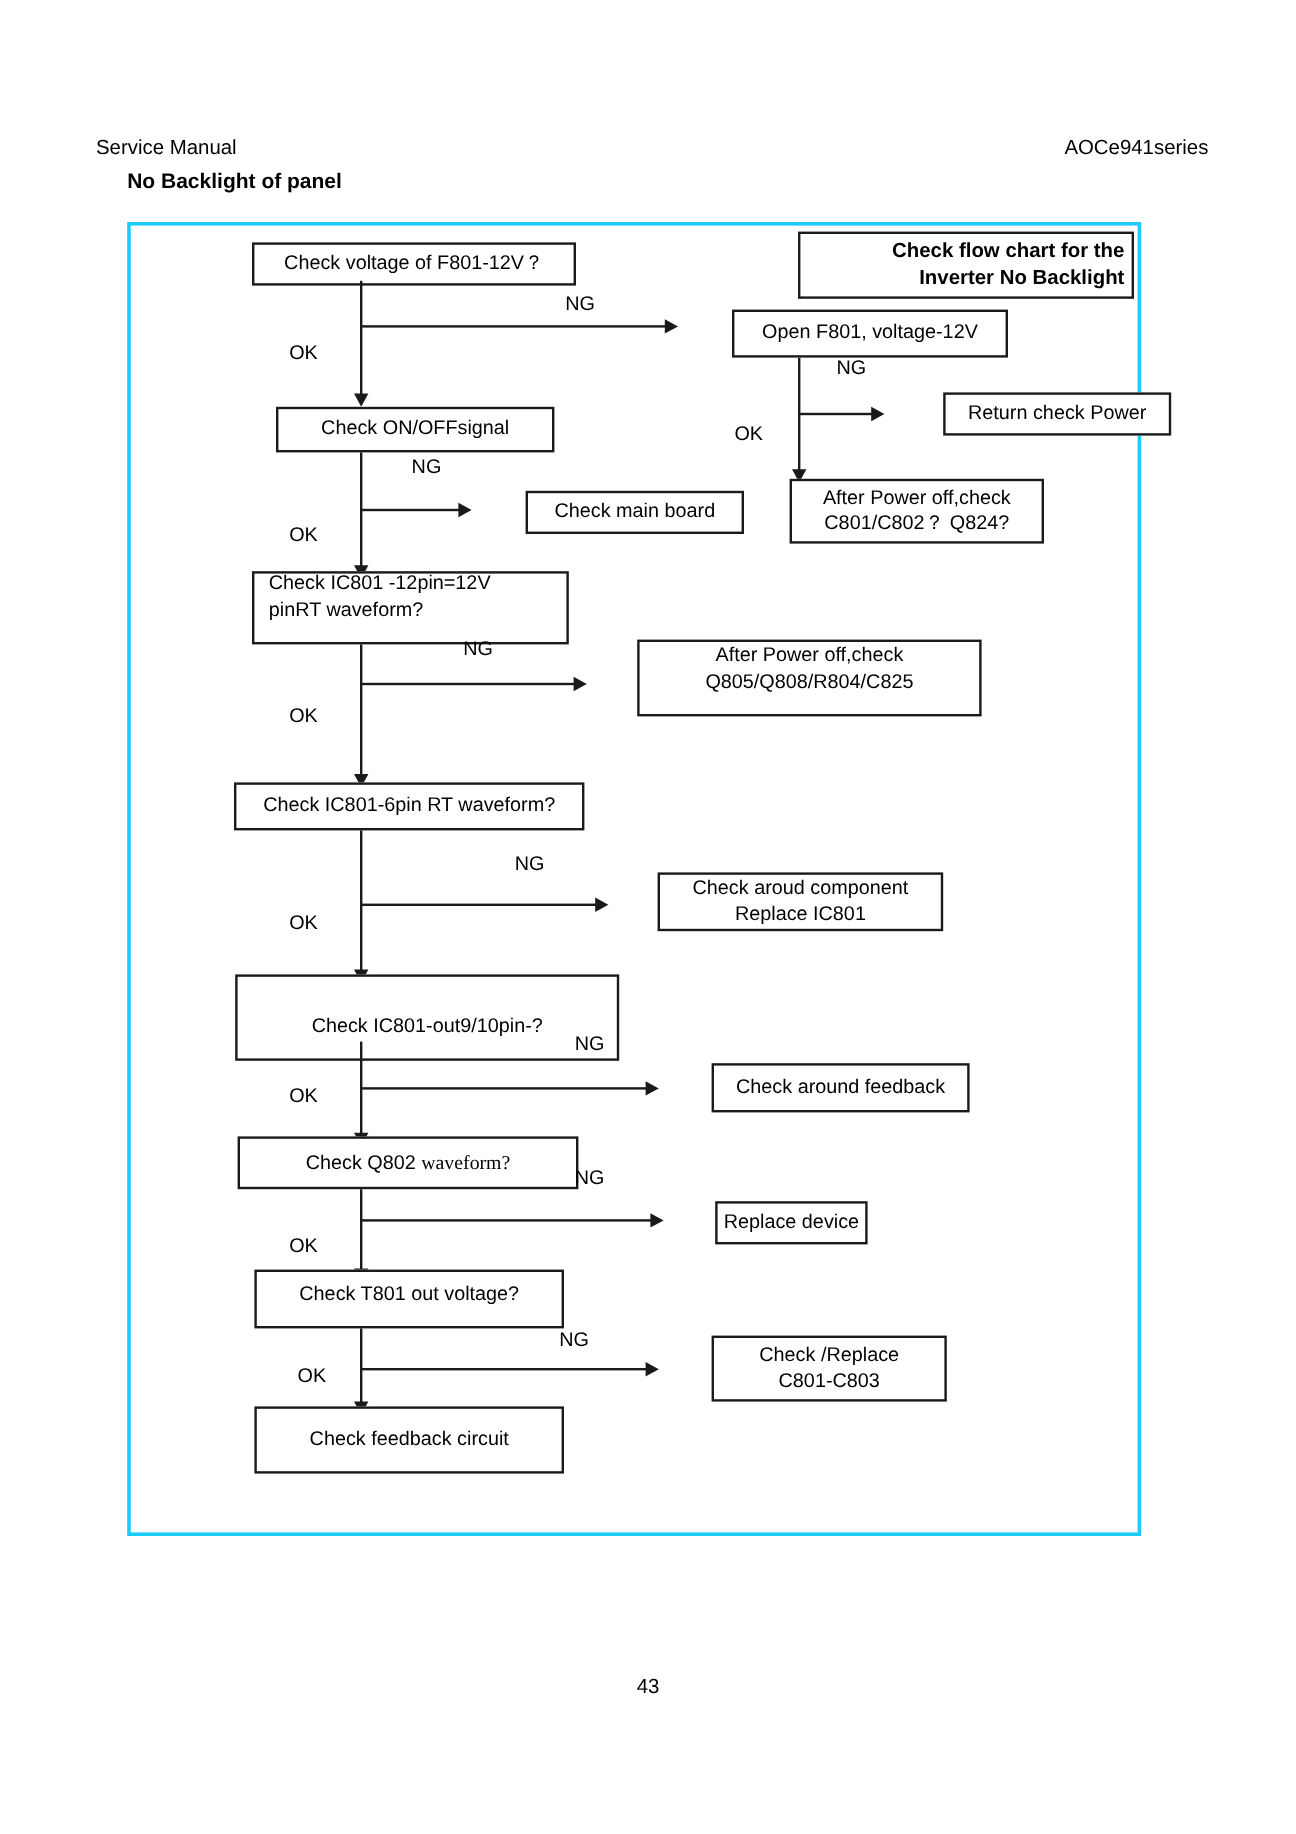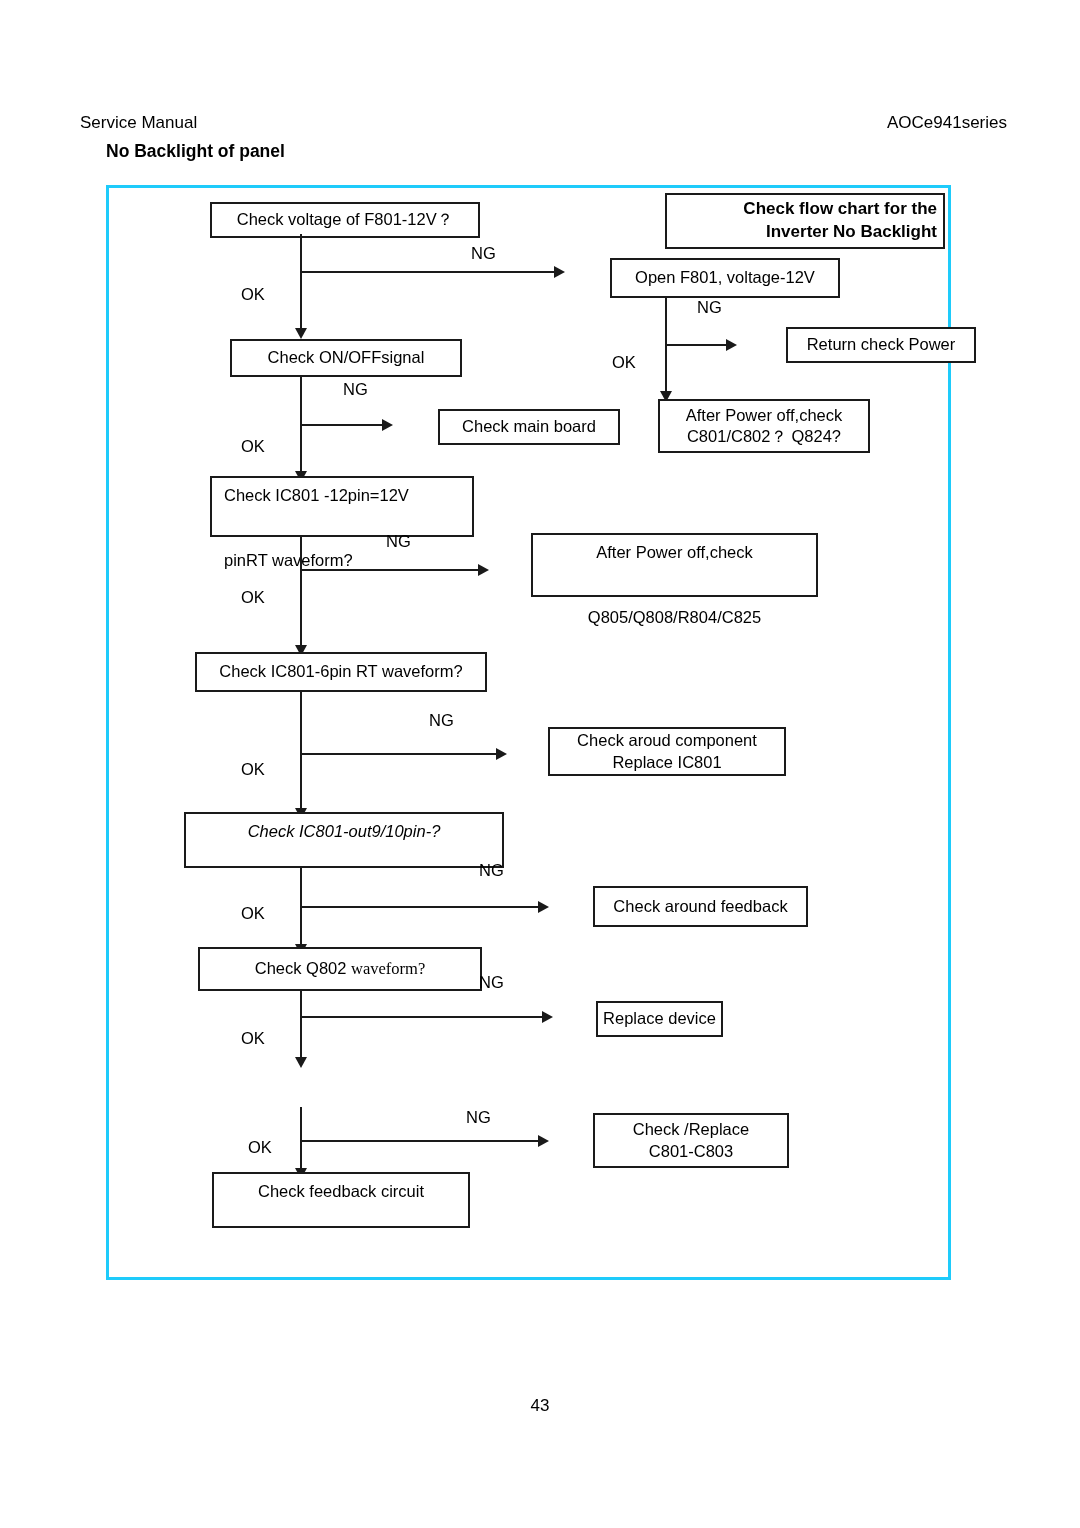--- a/index.html
+++ b/index.html
@@ -82,23 +82,22 @@
     text-align: center;
     display: flex;
     flex-direction: column;
     justify-content: center;
     align-items: center;
     padding: 16px 6px;
     white-space: nowrap;
     margin-left: 44px;
   }
   .node.topalign {
-    justify-content: flex-start;
+    justify-content: flex-end;
     padding-top: 7px;
-    gap: 44px;
   }
   .node.title {
     font-weight: bold;
     text-align: left;
     align-items: flex-end;
     padding-left: 15px;
     font-size: 17px;
     line-height: 1.33;
   }
   .node .ln { display: block; }
@@ -234,21 +233,21 @@
 
   <div class="hline" style="left:300px; top:753px; width:198px;"></div>
   <div class="arrow-right" style="left:496px; top:748px;"></div>
   <div class="elabel" style="left:429px; top:712px;">NG</div>
 
   <div class="node" style="left:504px; top:727px; width:238px; height:49px;">
     <span class="ln">Check aroud component</span>
     <span class="ln">Replace IC801</span>
   </div>
 
-  <div class="node topalign" style="left:140px; top:812px; width:320px; height:56px;font-style:italic;">
+  <div class="node topalign" style="left:152px; top:812px; width:320px; height:72px;">
     <span class="ln">Check IC801-out9/10pin-?</span>
   </div>
 
   <div class="vline" style="left:300px; top:868px; height:79px;"></div>
   <div class="arrow-down" style="left:295px; top:944px;"></div>
   <div class="elabel" style="left:241px; top:905px;">OK</div>
 
   <div class="hline" style="left:300px; top:906px; width:240px;"></div>
   <div class="arrow-right" style="left:538px; top:901px;"></div>
   <div class="elabel" style="left:479px; top:862px;">NG</div>
@@ -266,20 +265,23 @@
   <div class="elabel" style="left:241px; top:1030px;">OK</div>
 
   <div class="hline" style="left:300px; top:1016px; width:244px;"></div>
   <div class="arrow-right" style="left:542px; top:1011px;"></div>
   <div class="elabel" style="left:479px; top:974px;">NG</div>
 
   <div class="node" style="left:552px; top:1001px; width:127px; height:31px;">
     <span class="ln">Replace device</span>
   </div>
 
+  <div class="node topalign" style="left:168px; top:1058px; width:258px; height:49px;">
+    <span class="ln">Check T801 out voltage?</span>
+  </div>
 
   <div class="vline" style="left:300px; top:1107px; height:64px;"></div>
   <div class="arrow-down" style="left:295px; top:1168px;"></div>
   <div class="elabel" style="left:248px; top:1139px;">OK</div>
 
   <div class="hline" style="left:300px; top:1140px; width:240px;"></div>
   <div class="arrow-right" style="left:538px; top:1135px;"></div>
   <div class="elabel" style="left:466px; top:1109px;">NG</div>
 
   <div class="node" style="left:549px; top:1113px; width:196px; height:55px;">

